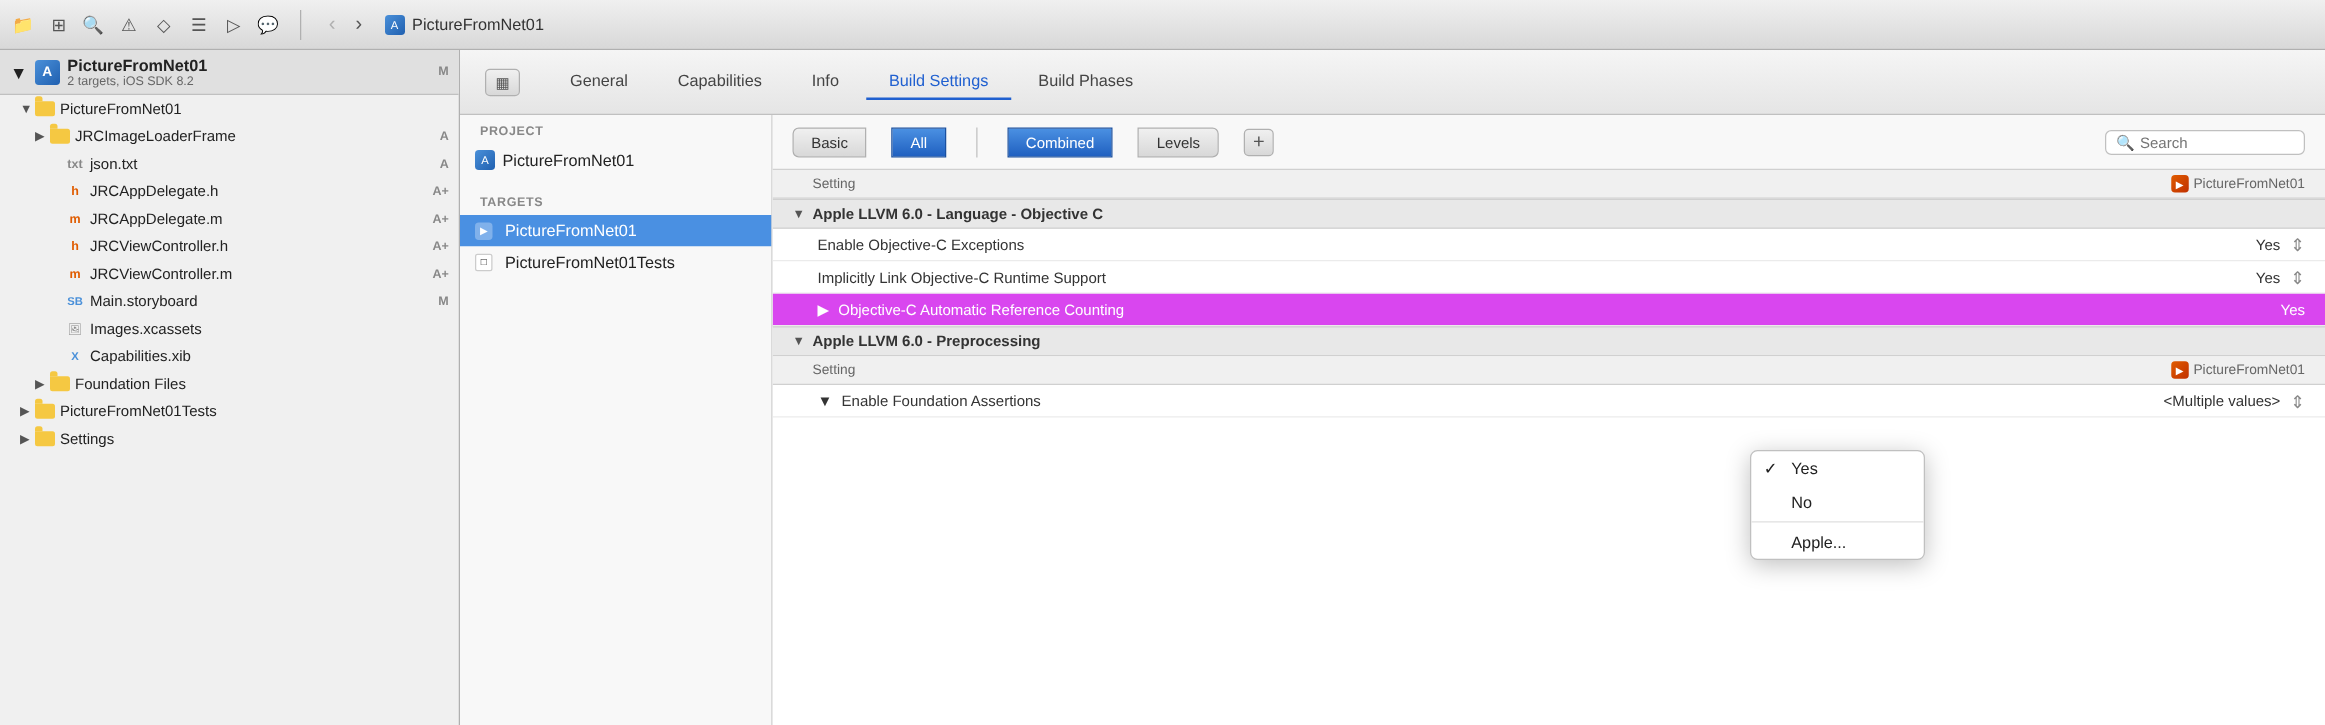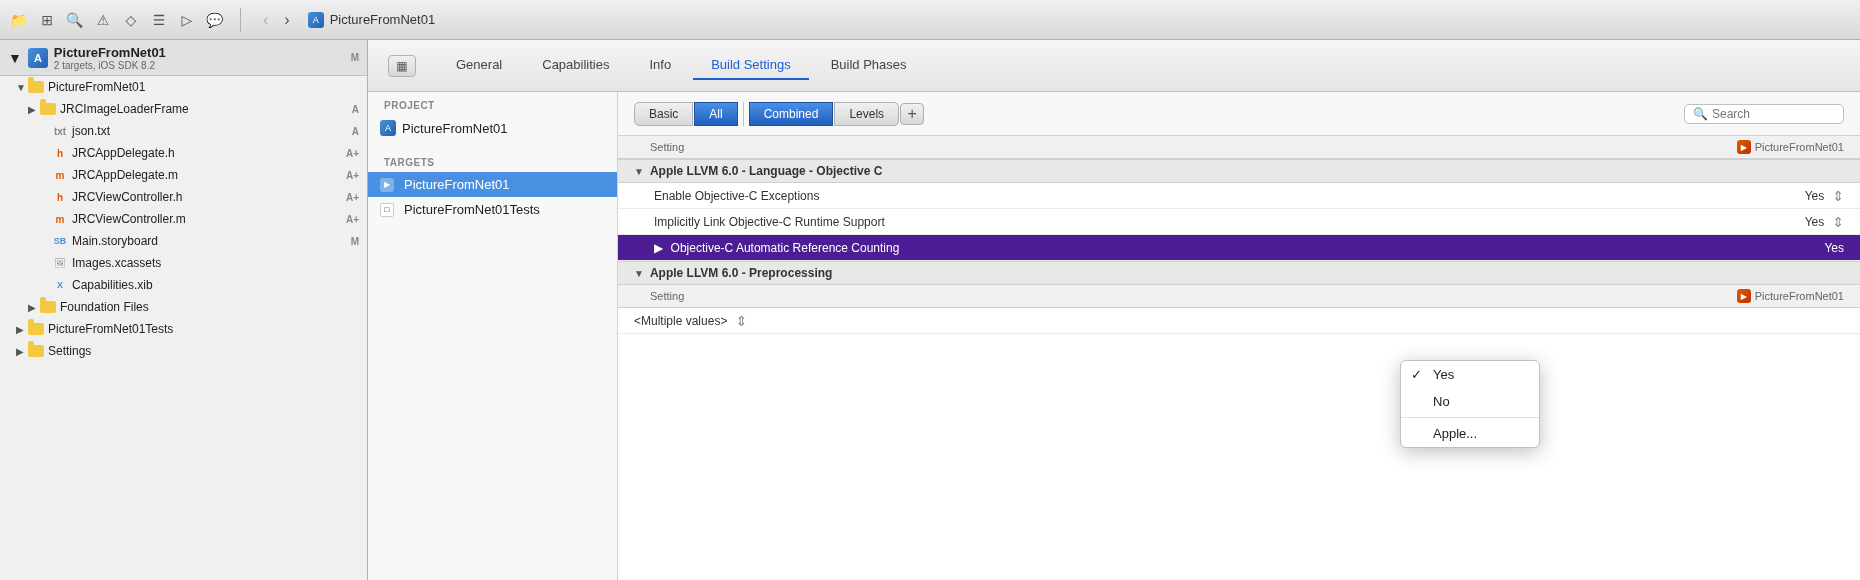--- a/index.html
+++ b/index.html
@@ -224,21 +224,21 @@
     .tab-btn.active { color: #2060d0; border-bottom-color: #2060d0; font-weight: 500; }
 
     
     .build-toolbar {
       height: 44px;
       background: #f8f8f8;
       border-bottom: 1px solid #d0d0d0;
       display: flex;
       align-items: center;
       padding: 0 16px;
-      gap: 1px;
+      gap: 20px;
       flex-shrink: 0;
     }
     .segment-btn {
       padding: 4px 14px;
       font-size: 12px;
       background: linear-gradient(to bottom, #f0f0f0, #d8d8d8);
       border: 1px solid #b0b0b0;
       cursor: pointer;
       color: #333;
     }
@@ -301,21 +301,21 @@
     }
     .section-header .arrow { font-size: 10px; color: #555; }
     .settings-row {
       display: flex;
       align-items: center;
       padding: 4px 16px;
       border-bottom: 1px solid #ebebeb;
       min-height: 26px;
     }
     .settings-row.selected {
-      background: #4c1d95;
+      background: #d946ef;
       color: white;
     }
     .settings-row.selected .setting-name { color: white; }
     .settings-row.selected .setting-value { color: white; }
     .col-header {
       padding: 4px 16px;
       background: #f0f0f0;
       border-bottom: 1px solid #d0d0d0;
       display: flex;
       align-items: center;
@@ -680,20 +680,24 @@
 
           <div class="col-header">
             <span style="flex:1;padding-left:16px;">Setting</span>
             <span style="display:flex;align-items:center;gap:4px;">
               <span class="target-col-icon">▶</span>
               <span>PictureFromNet01</span>
             </span>
           </div>
 
           <div class="settings-row">
+            <div class="setting-name">
+              <span style="margin-right:4px;">▼</span>
+              <span>Enable Foundation Assertions</span>
+            </div>
             <div class="setting-value">
               <span>&lt;Multiple values&gt;</span>
               <span class="stepper">⇕</span>
             </div>
           </div>
 
         </div>
 
         <div class="dropdown-popup" style="right: 320px; top: 268px; width: 140px;">
           <div class="dropdown-item checked">

